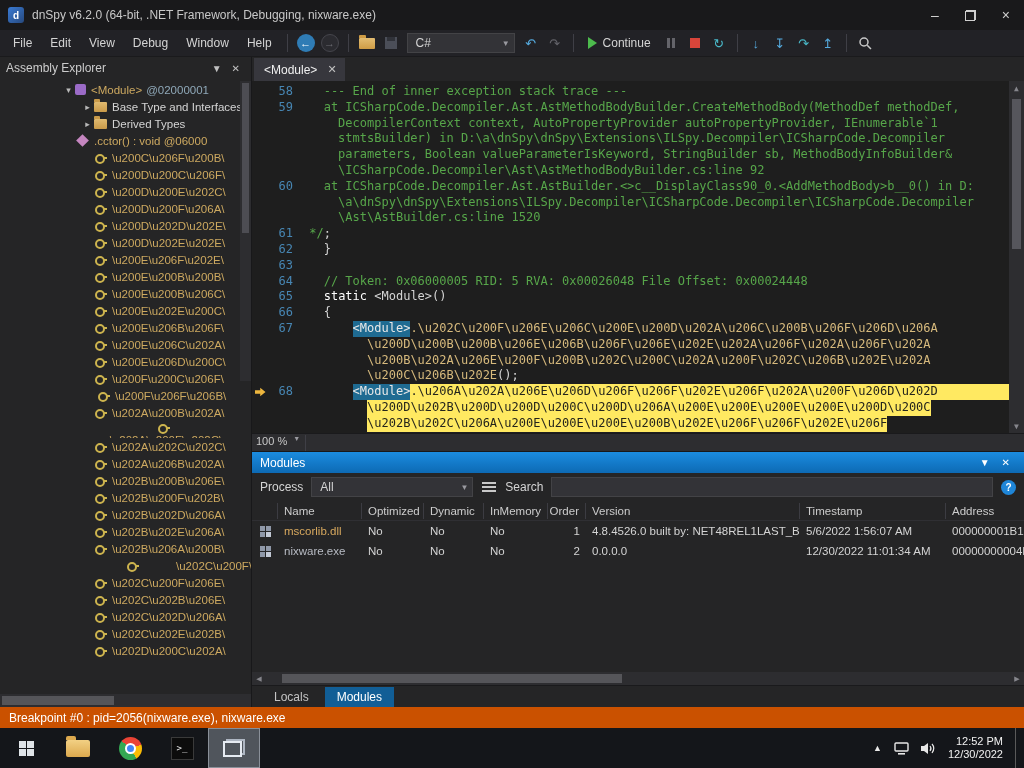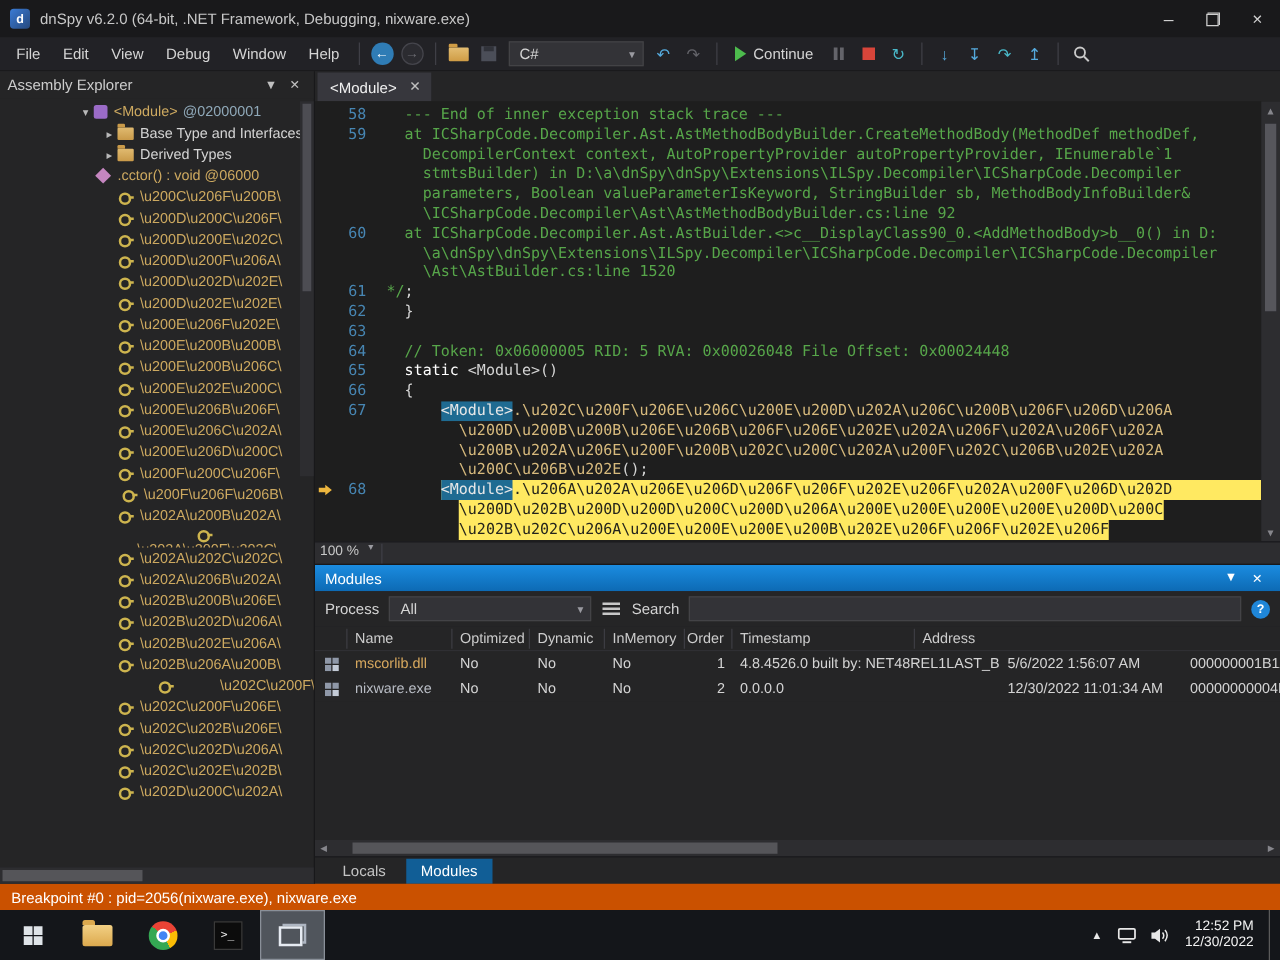--- a/index.html
+++ b/index.html
@@ -349,20 +349,25 @@
             <span class="tlabel gold">\u202A\u206B\u202A\</span>
           </div>
           <div class="tree-row" style="padding-left: 81px;">
             <span class="tw-arrow"></span>
             <span class="ticon ticon-key"></span>
             <span class="tlabel gold">\u202B\u200B\u206E\</span>
           </div>
           <div class="tree-row" style="padding-left: 81px;">
             <span class="tw-arrow"></span>
             <span class="ticon ticon-key"></span>
+            <span class="tlabel gold">\u202B\u200F\u202B\</span>
+          </div>
+          <div class="tree-row" style="padding-left: 81px;">
+            <span class="tw-arrow"></span>
+            <span class="ticon ticon-key"></span>
             <span class="tlabel gold">\u202B\u202D\u206A\</span>
           </div>
           <div class="tree-row" style="padding-left: 81px;">
             <span class="tw-arrow"></span>
             <span class="ticon ticon-key"></span>
             <span class="tlabel gold">\u202B\u202E\u206A\</span>
           </div>
           <div class="tree-row" style="padding-left: 81px;">
             <span class="tw-arrow"></span>
             <span class="ticon ticon-key"></span>
@@ -568,20 +573,21 @@
           <span class="help-badge">?</span>
         </div>
         <div class="mtable">
           <div class="mhead" id="modules-header-row">
             <span class="mcol w-ic"></span>
           <span class="mcol w-0">Name</span>
               <span class="mcol w-1">Optimized</span>
               <span class="mcol w-2">Dynamic</span>
               <span class="mcol w-3">InMemory</span>
               <span class="mcol w-4">Order</span>
+              <span class="mcol w-5">Version</span>
               <span class="mcol w-6">Timestamp</span>
               <span class="mcol w-7">Address</span>
             </div>
           <div id="modules-body">
               <div class="mrow">
                 <span class="mcell w-ic">
                   <span class="module-glyph"></span>
                 </span>
                 <span class="mcell w-0 name-gold">mscorlib.dll</span>
                 <span class="mcell w-1">No</span>

